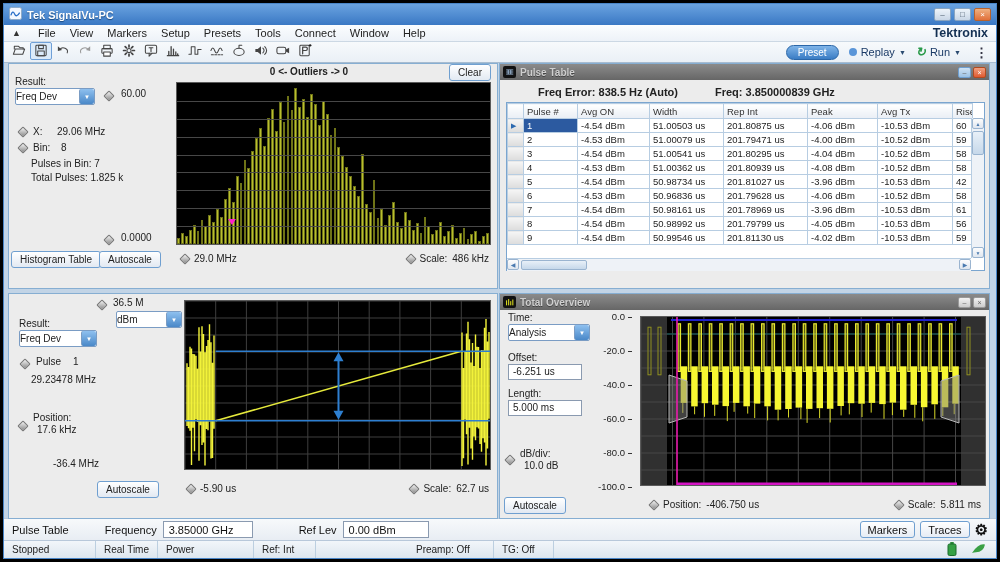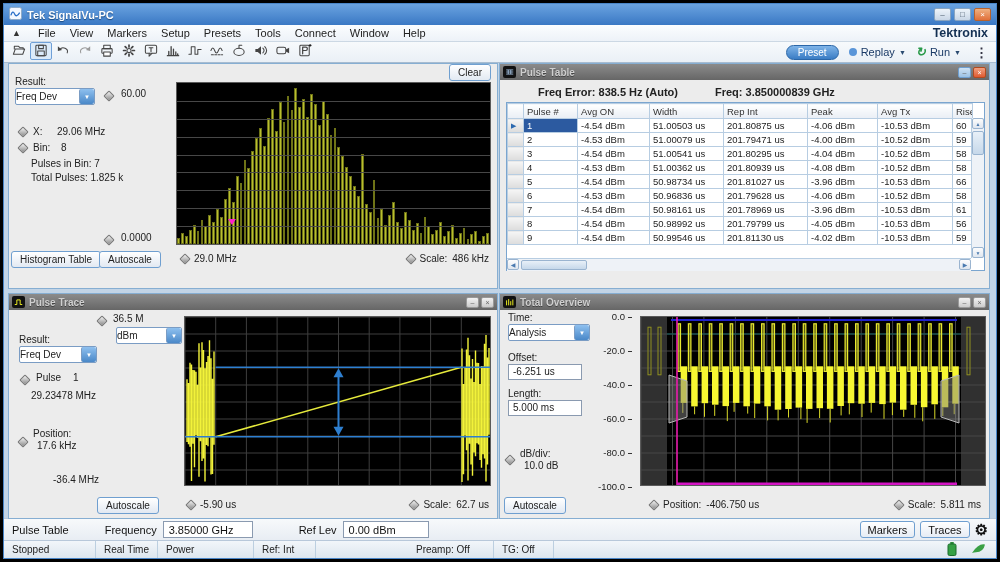--- a/index.html
+++ b/index.html
@@ -197,20 +197,21 @@
         <i class="caret">▼</i>
       </span>
       <span class="more">⋮</span>
     </span>
   </div>
 
   <div class="client">
 
     <div class="panel" style="left:4px;top:0;width:490px;height:226px">
       <div class="pbody">
+        <div class="lbl bold" style="left:150px;top:2px;width:300px;text-align:center">0 &lt;- Outliers -&gt; 0</div>
         <div class="btn" style="right:6px;top:0">Clear</div>
         <div class="lbl" style="left:6px;top:12px">Result:</div>
         <div class="dd" style="left:6px;top:24px;width:80px">
           <span>Freq Dev</span>
           <span class="ddbtn">▼</span>
         </div>
         <span class="knob" style="left:96px;top:28px"></span>
         <div class="lbl" style="left:112px;top:24px">60.00</div>
         <span class="knob" style="left:10px;top:64px"></span>
         <div class="lbl" style="left:24px;top:62px">X:</div>
@@ -407,21 +408,21 @@
                     <td>58</td>
                   </tr>
                   <tr>
                     <td class="rowsel"></td>
                     <td>5</td>
                     <td>-4.54 dBm</td>
                     <td>50.98734 us</td>
                     <td>201.81027 us</td>
                     <td>-3.96 dBm</td>
                     <td>-10.53 dBm</td>
-                    <td>66</td>
+                    <td>42</td>
                   </tr>
                   <tr>
                     <td class="rowsel"></td>
                     <td>6</td>
                     <td>-4.53 dBm</td>
                     <td>50.96836 us</td>
                     <td>201.79628 us</td>
                     <td>-4.06 dBm</td>
                     <td>-10.52 dBm</td>
                     <td>58</td>
@@ -466,32 +467,20 @@
           <div class="hscroll">
             <div class="sbtn" style="left:0;top:0;width:12px;height:11px">◀</div>
             <div class="sthumb" style="left:14px;top:1px;width:66px;height:10px"></div>
             <div class="sbtn" style="right:0;top:0;width:12px;height:11px">▶</div>
           </div>
         </div>
       </div>
     </div>
 
     <div class="panel" style="left:4px;top:230px;width:490px;height:226px">
-      <div class="ptitle">
-        <span class="pticon">
-              <svg viewBox="0 0 12 12" width="11" height="10" fill="none" stroke-width="1.2">
-                <path d="M1.5 9 H4 V3.5 H8 V9 H10.5" stroke="#e8e820"></path>
-              </svg>
-            </span>
-        <span class="ptext">Pulse Trace</span>
-        <span class="pbtns">
-          <span class="pbtn">–</span>
-          <span class="pbtn">×</span>
-        </span>
-      </div>
       <div class="pbody">
         <span class="knob" style="left:89px;top:7px"></span>
         <div class="lbl" style="left:104px;top:3px">36.5 M</div>
         <div class="dd" style="left:107px;top:17px;width:66px">
           <span>dBm</span>
           <span class="ddbtn">▼</span>
         </div>
         <div class="lbl" style="left:10px;top:24px">Result:</div>
         <div class="dd" style="left:10px;top:36px;width:78px">
           <span>Freq Dev</span>

